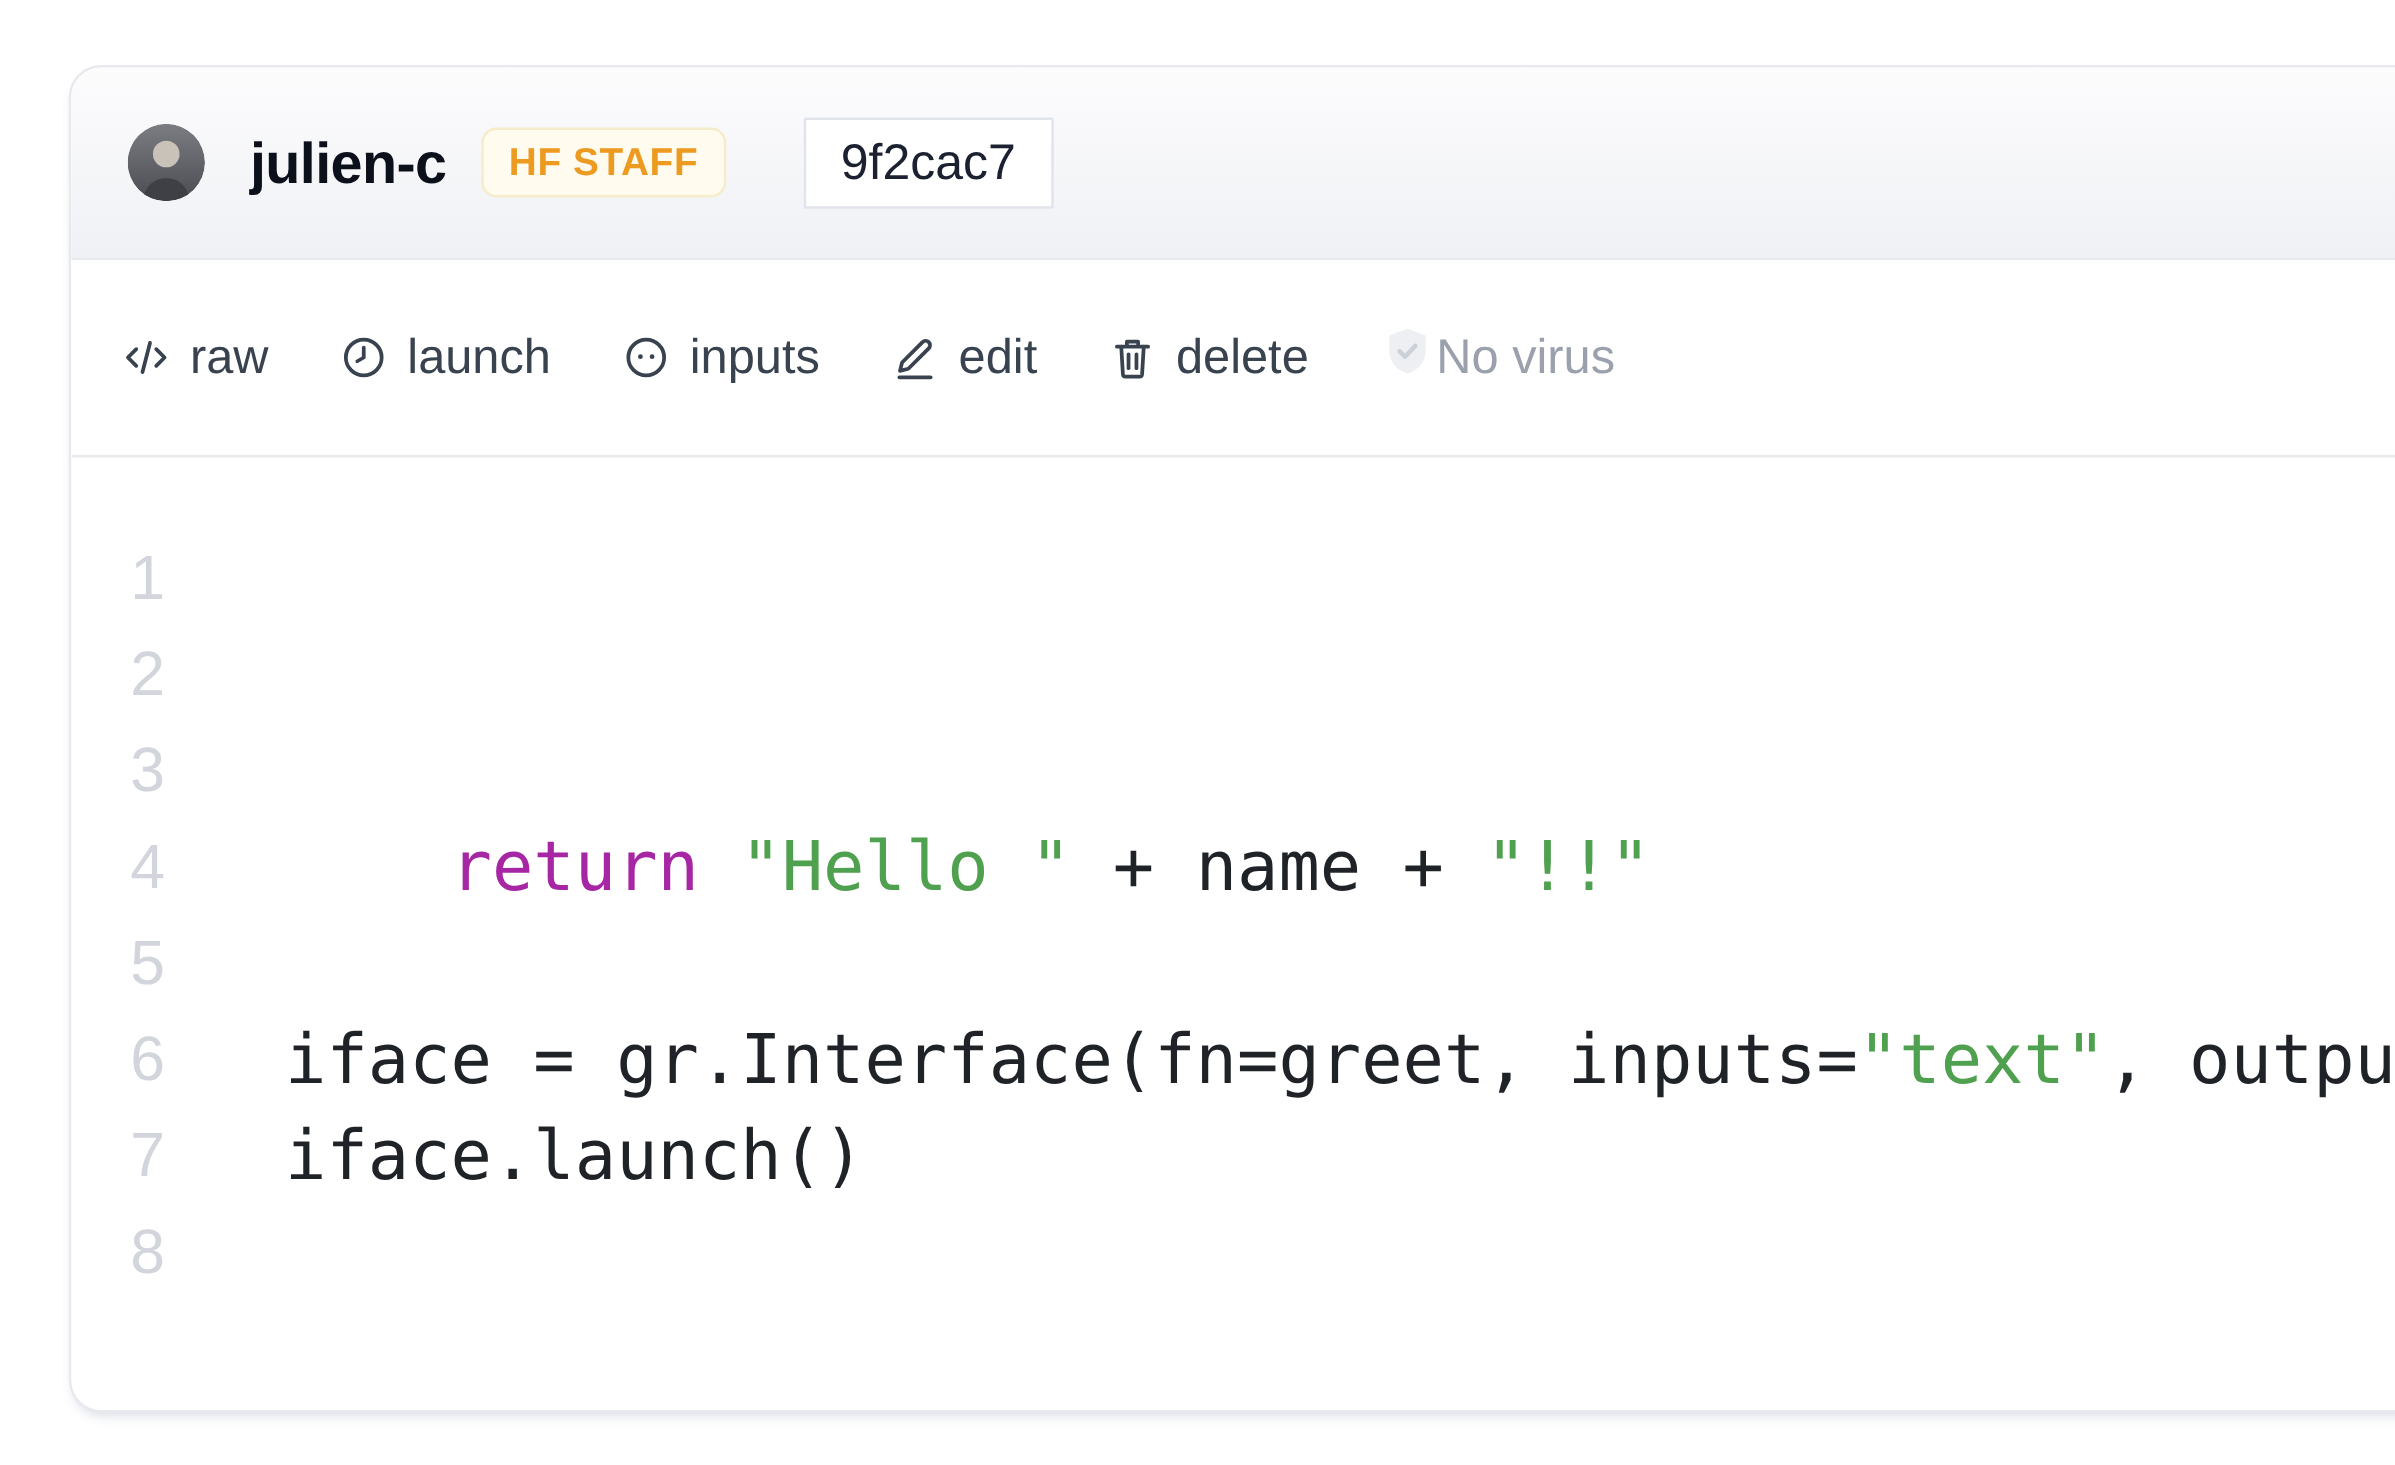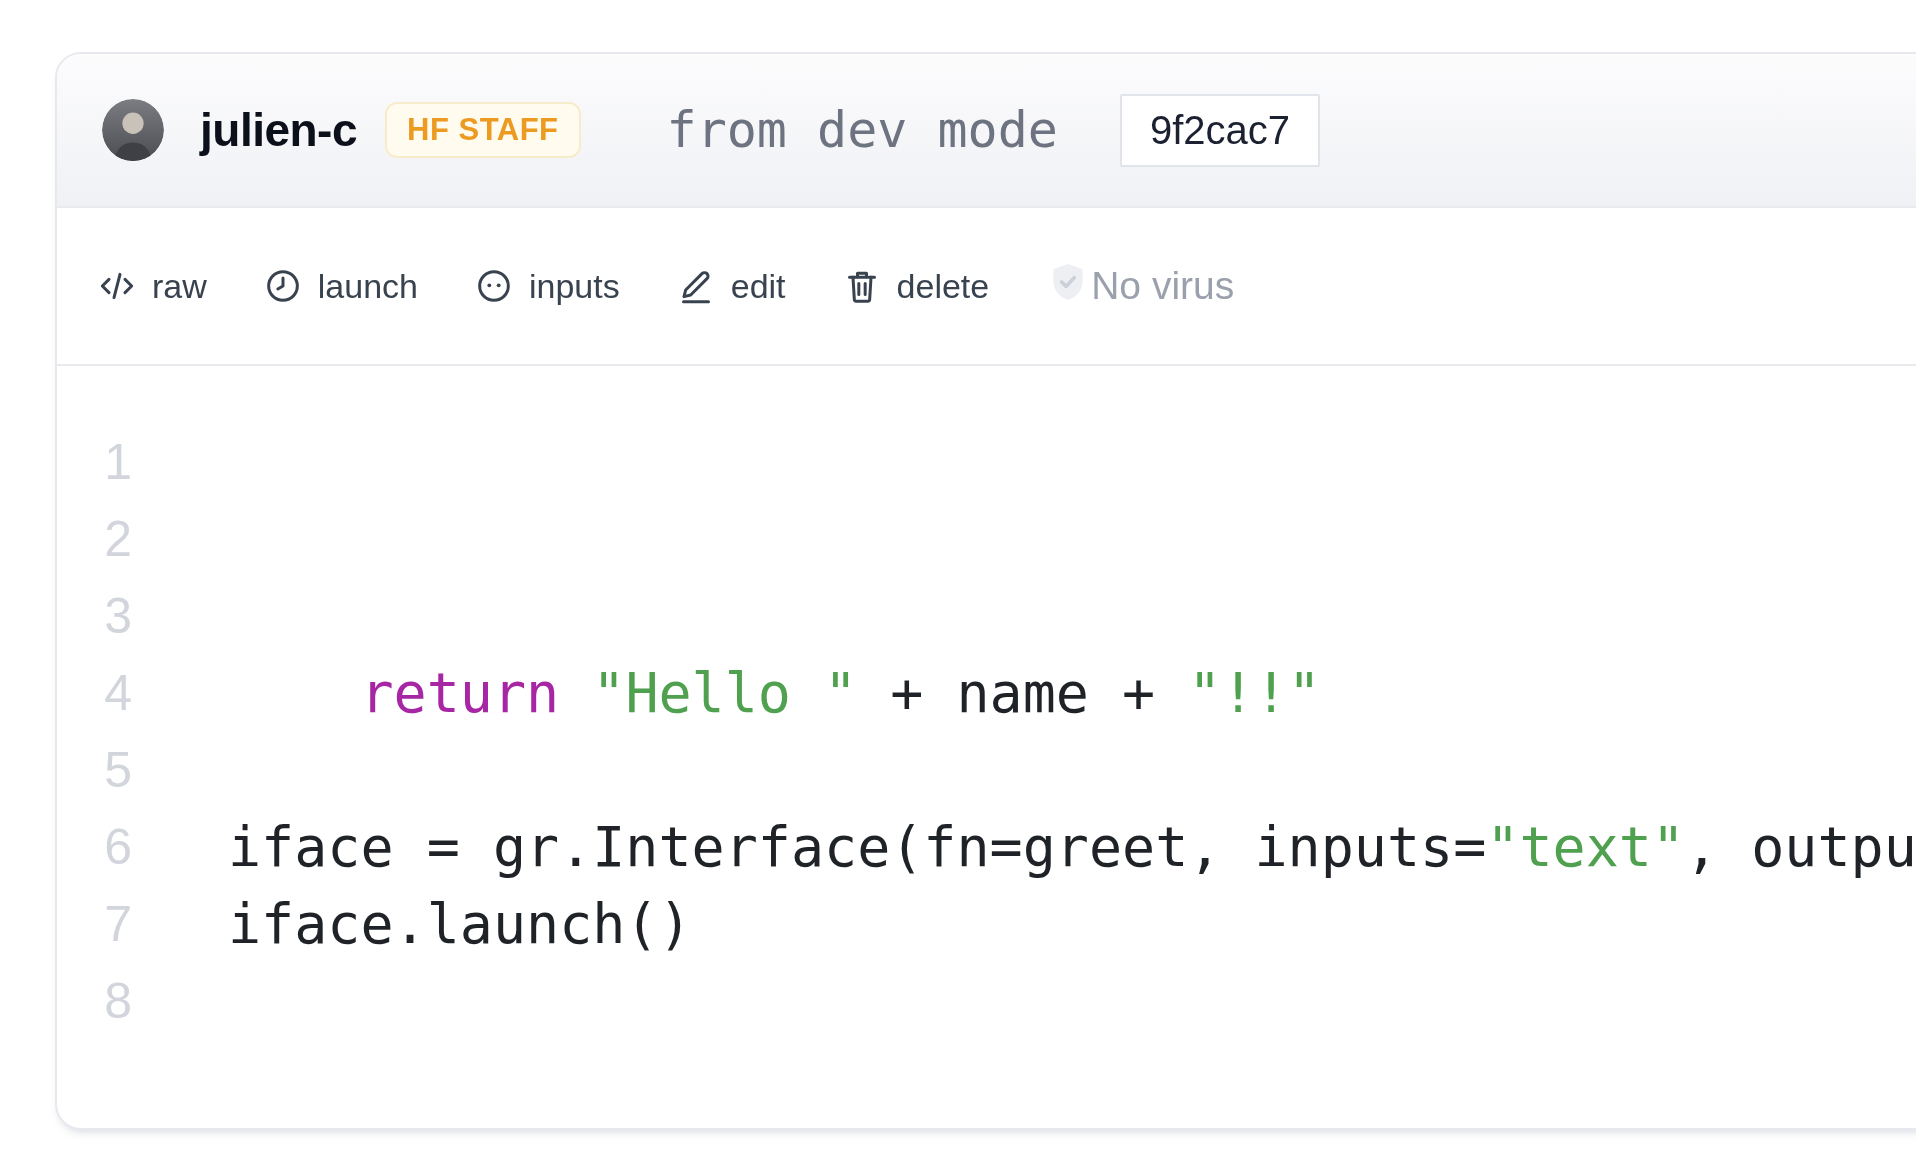--- a/index.html
+++ b/index.html
@@ -21,21 +21,21 @@
                padding:8px 20px;letter-spacing:.5px;white-space:nowrap;text-align:center;}
   .commit-msg{margin-left:86px;font-family:"DejaVu Sans Mono",monospace;font-size:50px;
               color:#6d7380;white-space:nowrap;cursor:pointer;}
   .commit-hash{margin-left:62px;font-size:40px;color:#1b2130;background:#ffffff;
                border:2px solid #e1e4ea;border-radius:2px;padding:12px 28px;
                white-space:nowrap;cursor:pointer;}
 
   
   .toolbar{height:156px;display:flex;align-items:center;padding:0 40px;gap:56px;
            background:#ffffff;border-bottom:2px solid #e8eaee;}
-  .tb-item{display:flex;align-items:center;gap:15px;font-size:34px;color:#39424f;cursor:pointer;}
+  .tb-item{display:flex;align-items:center;gap:15px;font-size:39px;color:#39424f;cursor:pointer;}
   .tb-item svg{display:block;}
   .tb-virus{display:flex;align-items:center;font-size:39px;color:#9aa1ad;cursor:pointer;}
 
   
   .code-area{padding-top:58px;}
   .code-row{display:flex;height:77px;line-height:77px;}
   .ln{flex:none;width:75px;text-align:right;font-size:50px;color:#d2d5dc;
       font-family:"Liberation Sans",sans-serif;user-select:none;cursor:pointer;}
   .code{margin-left:96px;white-space:pre;font-family:"DejaVu Sans Mono",monospace;
         font-size:55px;color:var(--c-plain,#1f2328);}
@@ -63,21 +63,20 @@
         </defs>
         <g clip-path="url(#avclip)">
           <rect width="64" height="64" fill="url(#avbg)"></rect>
           <circle cx="32" cy="25" r="11" fill="#c9c2b8"></circle>
           <path d="M12 66c2-15 10-21 20-21s18 6 20 21z" fill="#3f4046"></path>
         </g>
       </svg>
     </div>
     <span class="username">julien-c</span>
     <span class="staff-badge">HF STAFF</span>
-    <span class="commit-msg">from dev mode</span>
     <span class="commit-hash">9f2cac7</span>
   </div>
 
   <div class="toolbar">
 
     <div class="tb-item">
       <span>
         <svg width="40" height="40" viewBox="0 0 24 24" fill="none" stroke="#39424f" stroke-width="1.8" stroke-linecap="round" stroke-linejoin="round">
           <path d="M7.2 8 3.2 12l4 4"></path>
             <path d="M16.8 8l4 4-4 4"></path>

